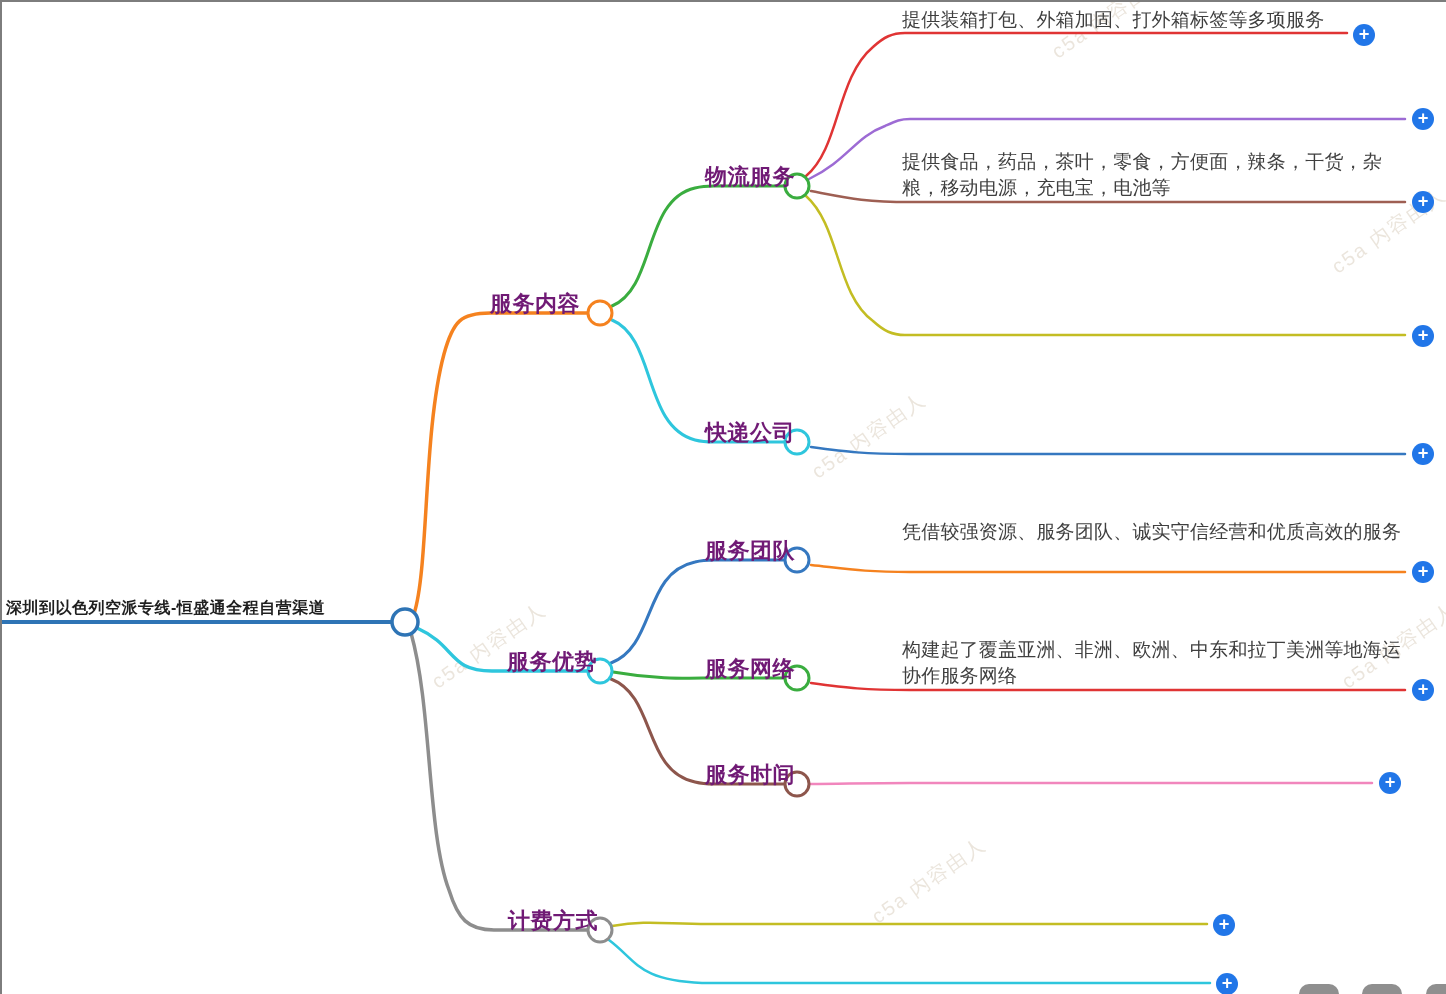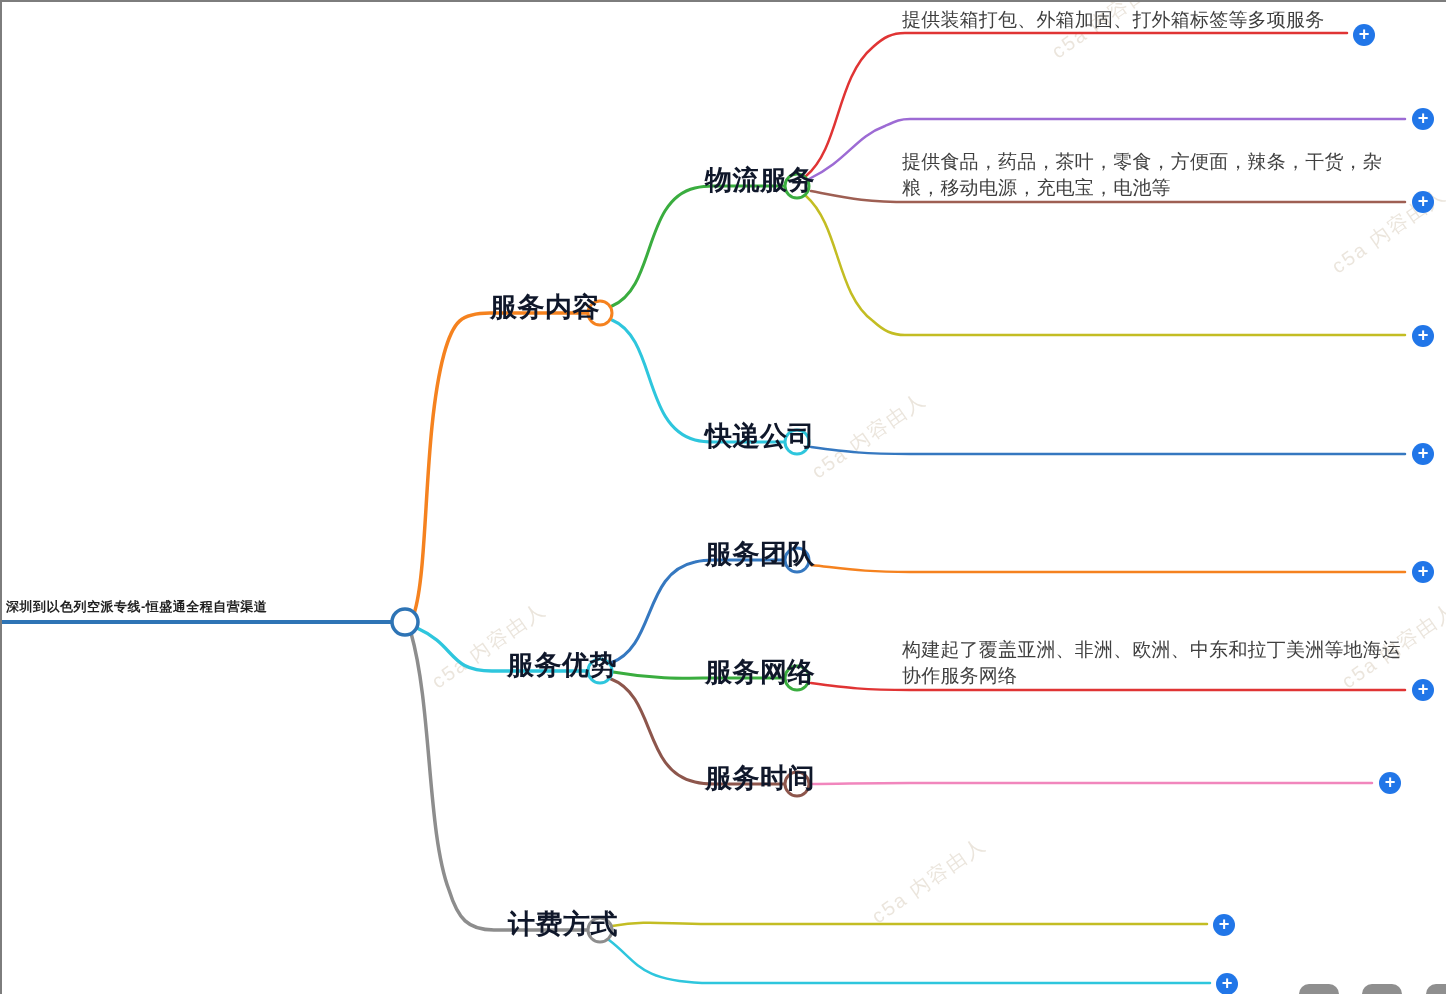--- a/index.html
+++ b/index.html
@@ -8,25 +8,25 @@
     width:1446px;height:994px;
     background:#ffffff;
     overflow:hidden;
     border-top:2px solid #7d7d7d;
     border-left:2px solid #7d7d7d;
     box-sizing:border-box;
     font-family:"Liberation Sans","DejaVu Sans",sans-serif;
   }
   svg.links{position:absolute;left:0;top:0;width:1446px;height:994px;}
   .root-label{
-    position:absolute;font-size:13px;font-weight:bold;color:#1f1f1f;
+    position:absolute;font-size:16px;font-weight:bold;color:#1f1f1f;
     white-space:nowrap;letter-spacing:0.5px;
   }
   .node-label{
-    position:absolute;font-size:27px;font-weight:bold;color:#0f172a;
+    position:absolute;font-size:22px;font-weight:bold;color:#701a75;
     white-space:nowrap;letter-spacing:0.5px;
   }
   .leaf{
     position:absolute;font-size:19px;line-height:26px;color:#3f3f3f;
     letter-spacing:0.2px;
   }
   .nowrap{white-space:nowrap;}
   .plus{
     position:absolute;width:22px;height:22px;border-radius:50%;
     color:#ffffff;text-align:center;line-height:21px;
@@ -99,20 +99,21 @@
   <div class="node-label" style="left:505px;top:645px">服务优势</div>
   <div class="node-label" style="left:506px;top:904px">计费方式</div>
   <div class="node-label" style="left:703px;top:160px">物流服务</div>
   <div class="node-label" style="left:703px;top:416px">快递公司</div>
   <div class="node-label" style="left:703px;top:534px">服务团队</div>
   <div class="node-label" style="left:703px;top:652px">服务网络</div>
   <div class="node-label" style="left:703px;top:758px">服务时间</div>
 
   <div class="leaf nowrap" style="left:900px;top:5px;width:470px">提供装箱打包、外箱加固、打外箱标签等多项服务</div>
   <div class="leaf" style="left:900px;top:147px;width:516px">提供食品，药品，茶叶，零食，方便面，辣条，干货，杂粮，移动电源，充电宝，电池等</div>
+  <div class="leaf" style="left:900px;top:517px;width:516px">凭借较强资源、服务团队、诚实守信经营和优质高效的服务</div>
   <div class="leaf" style="left:900px;top:635px;width:516px">构建起了覆盖亚洲、非洲、欧洲、中东和拉丁美洲等地海运协作服务网络</div>
 
   <div class="plus" style="left: 1351px; top: 22px; background: rgb(33, 118, 232);"><span>+</span></div>
   <div class="plus" style="left: 1410px; top: 106px; background: rgb(33, 118, 232);"><span>+</span></div>
   <div class="plus" style="left: 1410px; top: 189px; background: rgb(33, 118, 232);"><span>+</span></div>
   <div class="plus" style="left: 1410px; top: 323px; background: rgb(33, 118, 232);"><span>+</span></div>
   <div class="plus" style="left: 1410px; top: 441px; background: rgb(33, 118, 232);"><span>+</span></div>
   <div class="plus" style="left: 1410px; top: 559px; background: rgb(33, 118, 232);"><span>+</span></div>
   <div class="plus" style="left: 1410px; top: 677px; background: rgb(33, 118, 232);"><span>+</span></div>
   <div class="plus" style="left: 1377px; top: 770px; background: rgb(33, 118, 232);"><span>+</span></div>

